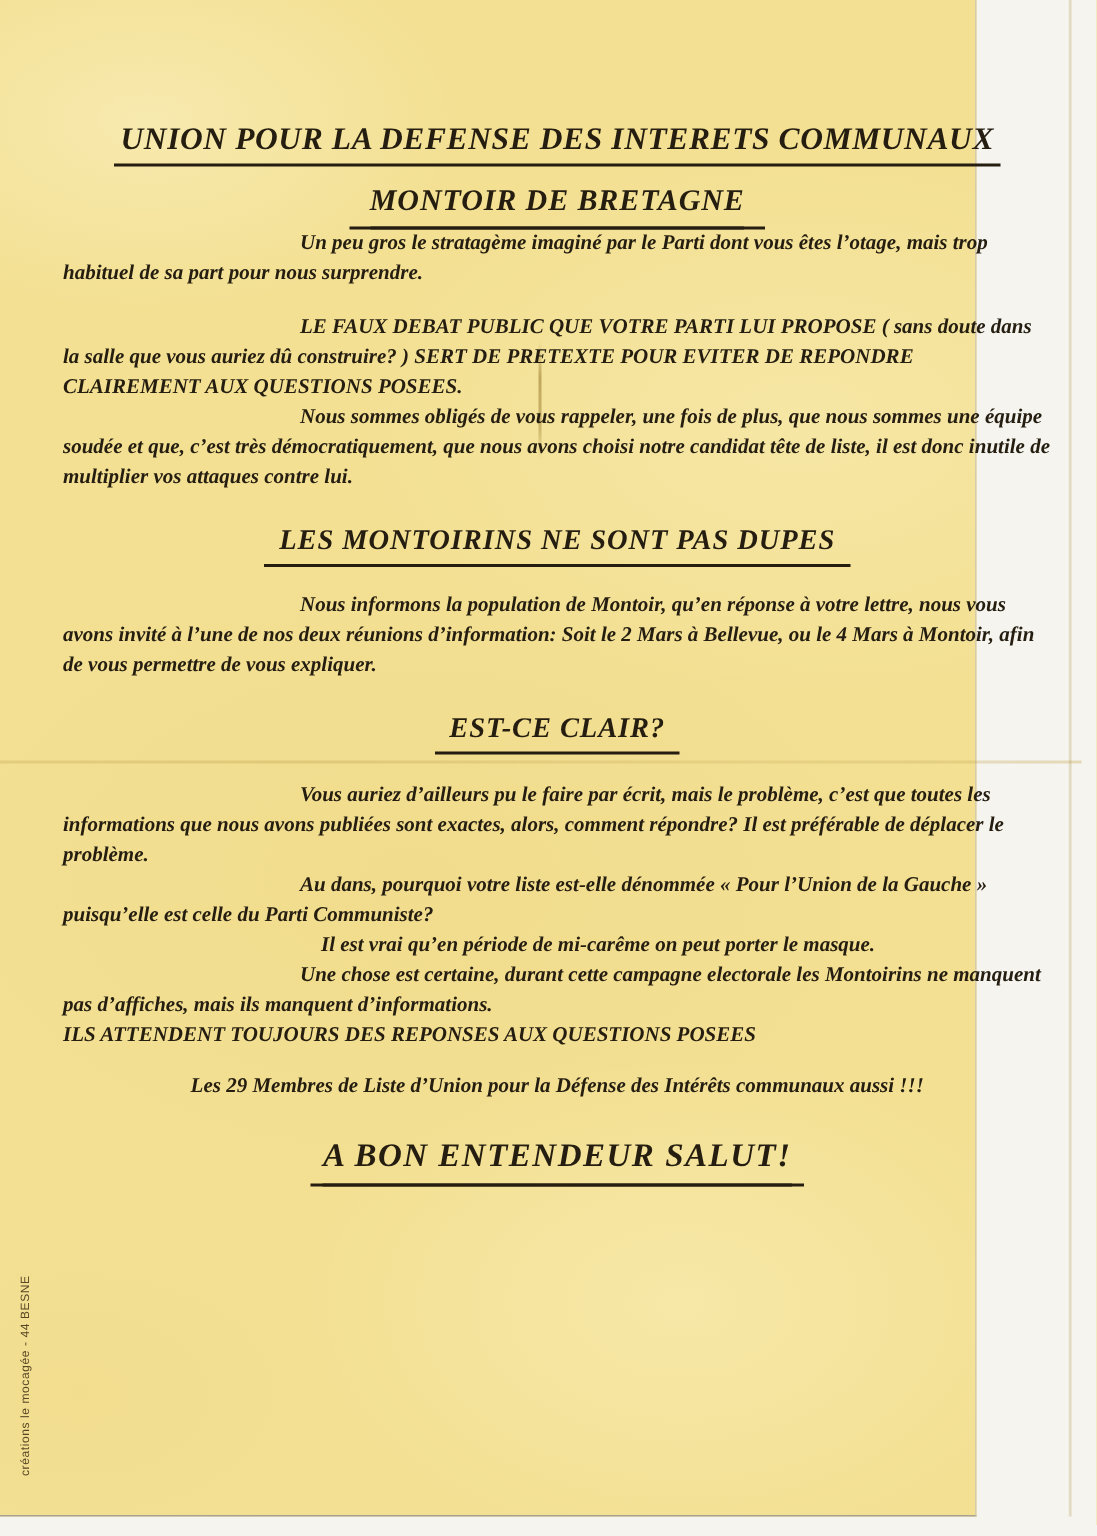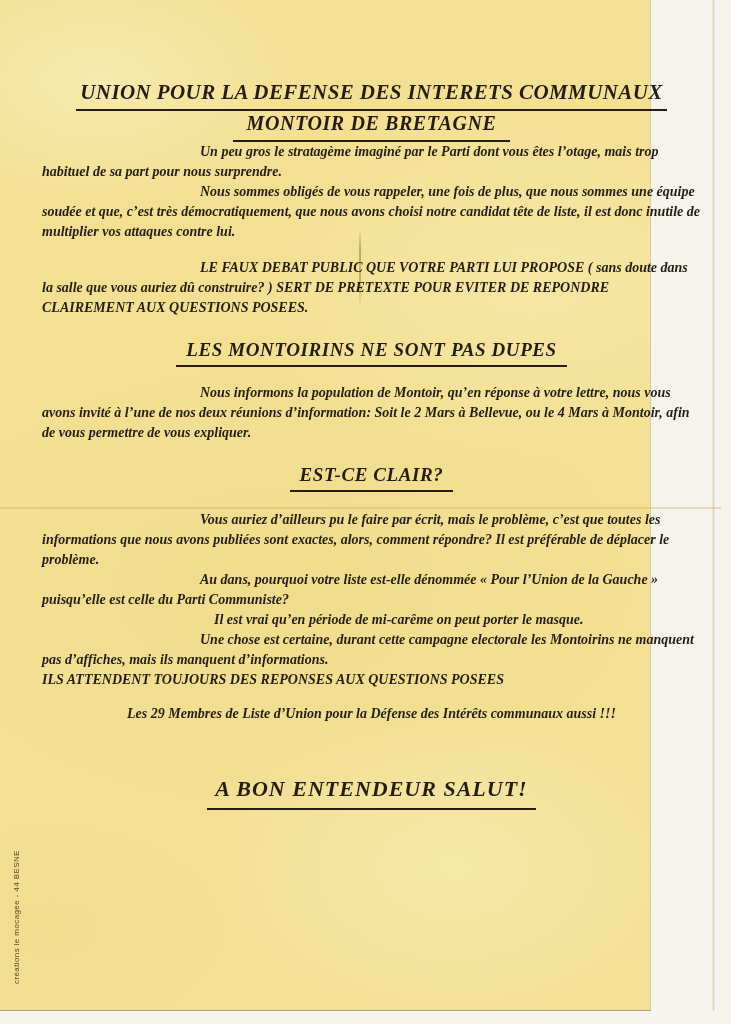--- a/index.html
+++ b/index.html
@@ -43,21 +43,21 @@
     color:#241d10;
   }
   .center{text-align:center;}
   .title{
     font-size:21px;font-weight:bold;font-style:italic;
     letter-spacing:.4px;line-height:24px;
     display:inline-block;
     border-bottom:2px solid #241d10;
     padding:0 4px 5px 4px;
   }
-  .subtitle-wrap{}
+  .subtitle-wrap{margin-top:11px;}
   .subtitle{
     font-size:20px;font-weight:bold;font-style:italic;
     letter-spacing:.6px;line-height:24px;
     display:inline-block;
     border-bottom:2px solid #241d10;
     padding:0 14px 3px 14px;
   }
   .subtitle::after{
     content:"";display:block;height:2px;background:#241d10;
     margin-top:-0px;position:relative;top:5px;
@@ -80,21 +80,21 @@
     letter-spacing:.6px;line-height:24px;
     display:inline-block;
     border-bottom:2px solid #241d10;
     padding:0 10px 3px 10px;
   }
   .signature{
     font-size:14px;line-height:20px;
     font-weight:bold;font-style:italic;
     text-align:center;text-indent:0;
   }
-  .closing-wrap{text-align:center;margin-top:52px;}
+  .closing-wrap{text-align:center;margin-top:22px;}
   .closing{
     font-size:22px;font-weight:bold;font-style:italic;
     letter-spacing:1px;line-height:26px;
     display:inline-block;
     border-bottom:2px solid #241d10;
     padding:0 8px 4px 8px;
   }
   .closing::after{
     content:"";display:block;height:2px;background:#241d10;
     position:relative;top:6px;
@@ -121,23 +121,23 @@
       <span class="title">UNION POUR LA DEFENSE DES INTERETS COMMUNAUX</span>
     </div>
 
     <div class="center subtitle-wrap">
       <span class="subtitle">MONTOIR DE BRETAGNE</span>
     </div>
 
 
     <p class="para">Un peu gros le stratagème imaginé par le Parti dont vous êtes l’otage, mais trop habituel de sa part pour nous surprendre.</p>
 
+    <p class="para mt16">LE FAUX DEBAT PUBLIC QUE VOTRE PARTI LUI PROPOSE ( sans doute dans la salle que vous auriez dû construire? ) SERT DE PRETEXTE POUR EVITER DE REPONDRE CLAIREMENT AUX QUESTIONS POSEES.</p>
+
     <p class="para">Nous sommes obligés de vous rappeler, une fois de plus, que nous sommes une équipe soudée et que, c’est très démocratiquement, que nous avons choisi notre candidat tête de liste, il est donc inutile de multiplier vos attaques contre lui.</p>
-
-    <p class="para mt16">LE FAUX DEBAT PUBLIC QUE VOTRE PARTI LUI PROPOSE ( sans doute dans la salle que vous auriez dû construire? ) SERT DE PRETEXTE POUR EVITER DE REPONDRE CLAIREMENT AUX QUESTIONS POSEES.</p>
 
     <div class="heading-wrap mt8">
       <span class="heading">LES MONTOIRINS NE SONT PAS DUPES</span>
     </div>
 
     <p class="para mt16">Nous informons la population de Montoir, qu’en réponse à votre lettre, nous vous avons invité à l’une de nos deux réunions d’information: Soit le 2 Mars à Bellevue, ou le 4 Mars à Montoir, afin de vous permettre de vous expliquer.</p>
 
     <div class="heading-wrap mt14">
       <span class="heading">EST-CE CLAIR?</span>
     </div>

